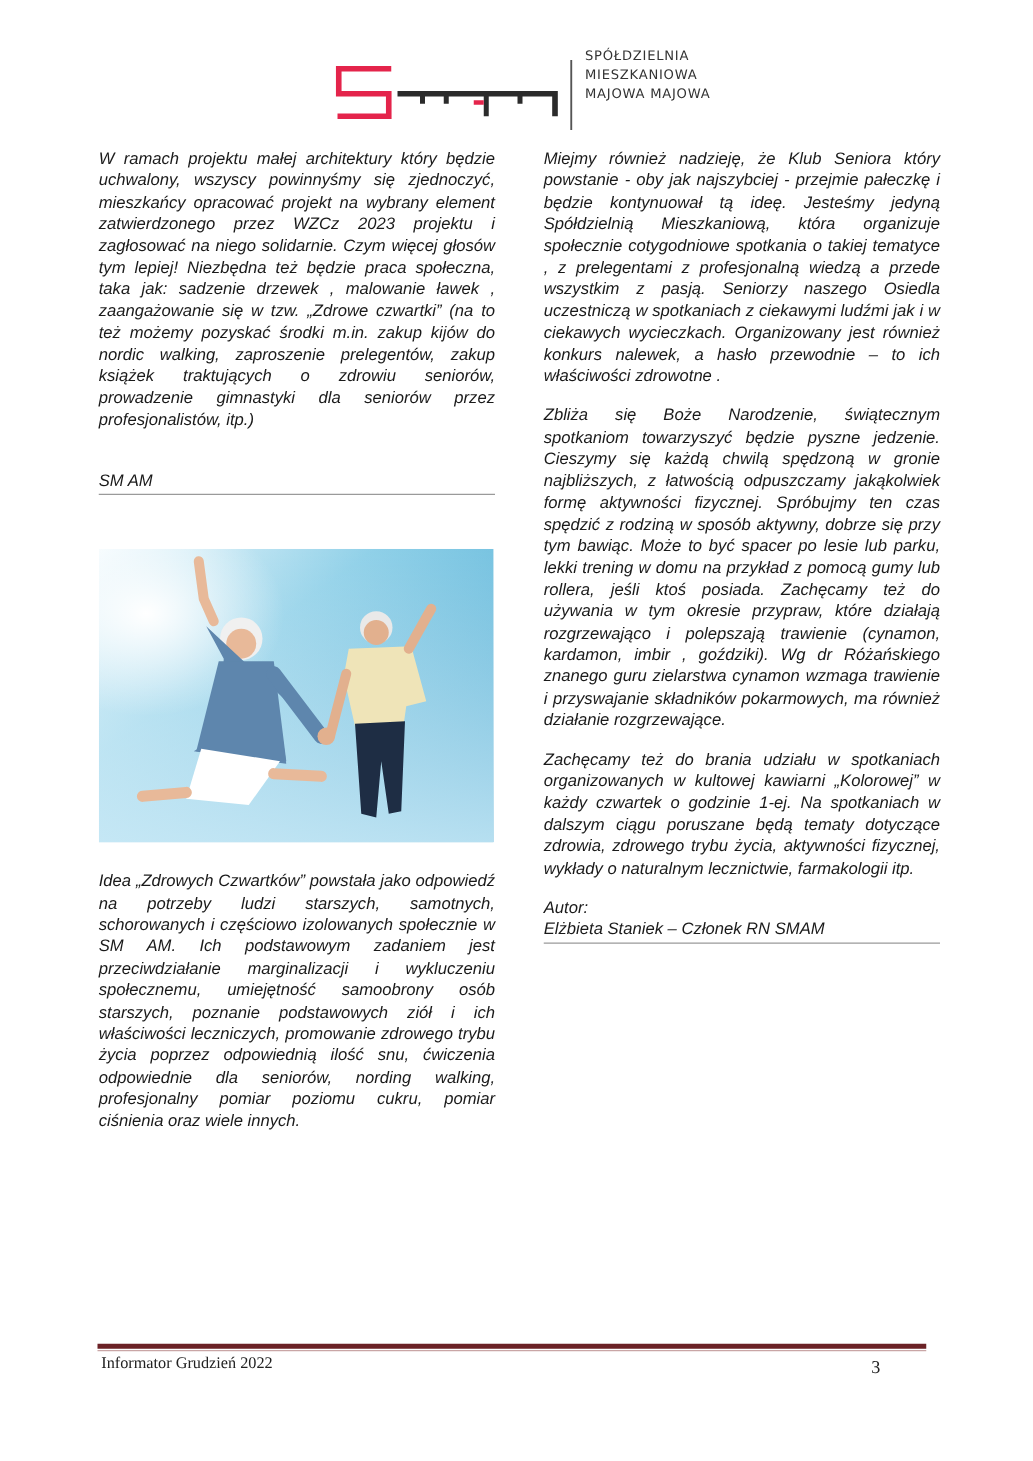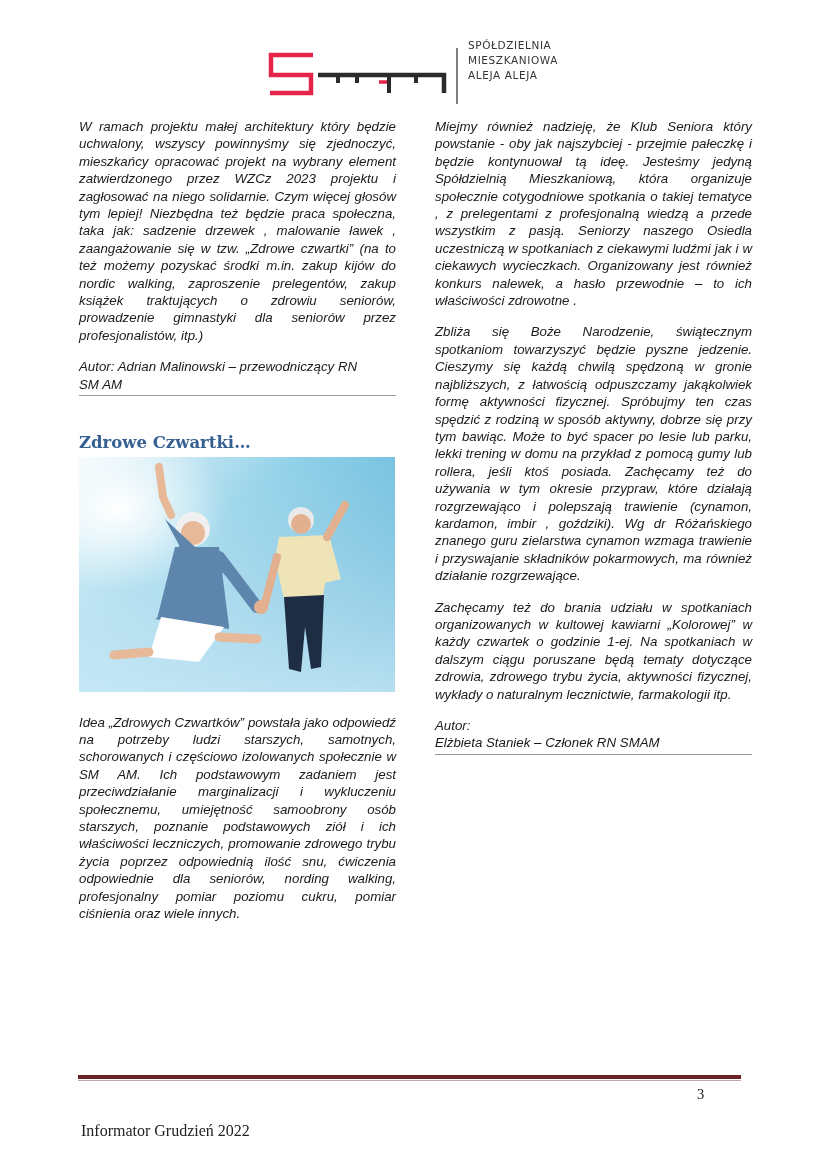--- a/index.html
+++ b/index.html
@@ -11,21 +11,21 @@
   .col p { margin: 0 0 14px 0; text-align: justify; font-style: italic; }
   .col p.left { text-align: left; }
   .col-left { left: 79px; top: 118px; width: 317px; }
   .col-right { left: 435px; top: 118px; width: 317px; }
   .rule-thin { border: none; border-top: 1.5px solid #9a9a9a; margin: 0; height: 0; }
   .section-title { font-family: "DejaVu Serif", serif; font-weight: bold; color: #366092; font-size: 16.5px; margin: 0; }
   .photo { width: 316px; height: 235px; position: relative; overflow: hidden; }
   .footer-rule { position: absolute; left: 78px; top: 1075px; width: 663px; height: 6px; }
   .footer-rule .thick { height: 4px; background: #6b2226; }
   .footer-rule .thin { height: 1px; margin-top: 1px; background: #c9a6a6; }
-  .footer-left { position: absolute; left: 81px; top: 1122px; font-family: "Liberation Serif", serif; font-size: 16px; color: #222; }
+  .footer-left { position: absolute; left: 81px; top: 1082px; font-family: "Liberation Serif", serif; font-size: 13px; color: #222; }
   .footer-right { position: absolute; left: 697px; top: 1086px; font-family: "Liberation Serif", serif; font-size: 14.5px; color: #222; }
 </style>
 </head>
 <body>
 
 <div class="logo">
   <svg width="200" height="64" viewBox="0 0 200 64">
 
     <path d="M47 11 H5 V31 H45 V49 H4" fill="none" stroke="#e4244b" stroke-width="4.5"></path>
 
@@ -35,32 +35,31 @@
     <line x1="123" y1="31" x2="123" y2="49" stroke="#2b2b2b" stroke-width="4"></line>
     <line x1="113" y1="38" x2="121" y2="38" stroke="#e4244b" stroke-width="3.5"></line>
     <line x1="150" y1="31" x2="150" y2="39" stroke="#2b2b2b" stroke-width="4"></line>
 
     <line x1="191" y1="4" x2="191" y2="60" stroke="#555" stroke-width="1.5"></line>
   </svg>
 </div>
 <div class="logo-text">
   <div>SPÓŁDZIELNIA</div>
   <div>MIESZKANIOWA</div>
-  <div>ALEJA ALEJA</div>
+  <div>MAJOWA MAJOWA</div>
 </div>
 
 <div class="col col-left">
   <p>W ramach projektu małej architektury który będzie uchwalony, wszyscy powinnyśmy się zjednoczyć, mieszkańcy opracować projekt na wybrany element zatwierdzonego przez WZCz 2023 projektu i zagłosować na niego solidarnie. Czym więcej głosów tym lepiej! Niezbędna też będzie praca społeczna, taka jak: sadzenie drzewek , malowanie ławek , zaangażowanie się w tzw. „Zdrowe czwartki” (na to też możemy pozyskać środki m.in. zakup kijów do nordic walking, zaproszenie prelegentów, zakup książek traktujących o zdrowiu seniorów, prowadzenie gimnastyki dla seniorów przez profesjonalistów, itp.)</p>
   <p class="left" style="margin-bottom:2px;">
-    <span>Autor: Adrian Malinowski – przewodniczący RN</span><br>
+    <br>
     <span>SM AM</span>
   </p>
   <hr class="rule-thin">
   <div style="height:38px;"></div>
-  <h2 class="section-title">Zdrowe Czwartki…</h2>
   <div style="height:5px;"></div>
   <div class="photo">
     <svg width="316" height="235" viewBox="0 0 316 235">
       <defs>
         <linearGradient id="sky" x1="0" y1="0" x2="1" y2="1">
           <stop offset="0" stop-color="#f4fbfe"></stop>
           <stop offset="0.35" stop-color="#8fd0e8"></stop>
           <stop offset="1" stop-color="#2f9ccb"></stop>
         </linearGradient>
         <linearGradient id="skyv" x1="0" y1="0" x2="0" y2="1">

